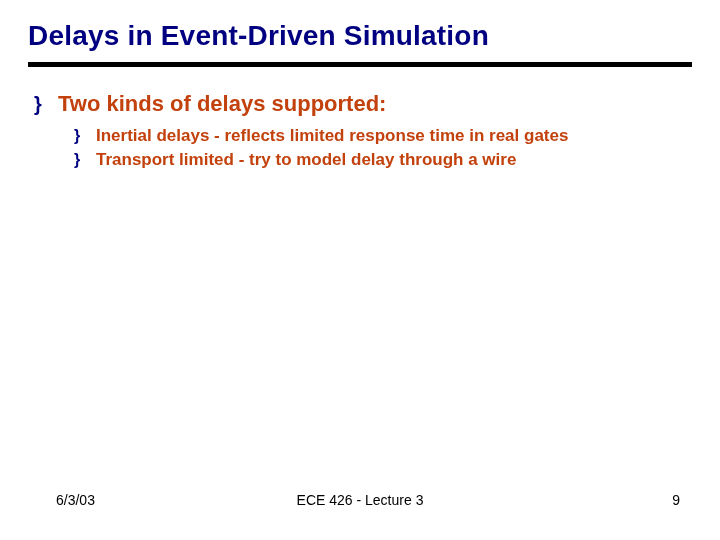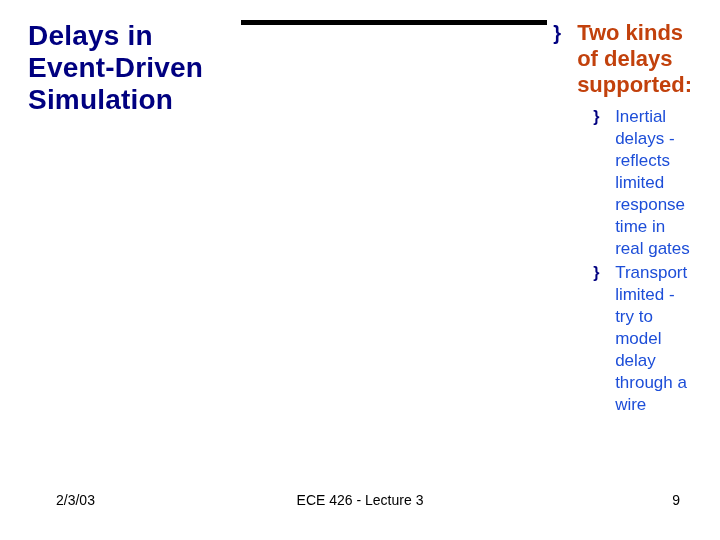--- a/index.html
+++ b/index.html
@@ -9,20 +9,21 @@
     background: #ffffff;
     font-family: Arial, Helvetica, sans-serif;
     position: relative;
     overflow: hidden;
   }
   .slide {
     width: 100%;
     height: 100%;
     padding: 20px 28px 0 28px;
     display: flex;
+    flex-direction: column;
   }
   .title {
     color: #000080;
     font-size: 28px;
     font-weight: bold;
     margin-bottom: 10px;
     letter-spacing: 0.2px;
   }
   .rule {
     height: 5px;
@@ -64,23 +65,23 @@
   }
   .l2 .bullet {
     color: #000080;
     font-size: 16px;
     line-height: 22px;
     width: 22px;
     flex-shrink: 0;
     font-weight: bold;
   }
   .l2 .text {
-    color: #1d4ed8;
+    color: #c2410c;
     font-size: 17px;
-    font-weight: normal;
+    font-weight: bold;
     line-height: 22px;
   }
   .footer {
     position: absolute;
     bottom: 32px;
     left: 0;
     width: 100%;
     padding: 0 40px 0 56px;
     display: flex;
     justify-content: space-between;
@@ -112,17 +113,17 @@
         <span class="text">Inertial delays - reflects limited response time in real gates</span>
       </div>
       <div class="l2">
         <span class="bullet">}</span>
         <span class="text">Transport limited - try to model delay through a wire</span>
       </div>
     </div>
   </div>
 
   <div class="footer">
-    <span>2/3/03</span>
+    <span>6/3/03</span>
     <span class="center">ECE 426 - Lecture 3</span>
     <span>9</span>
   </div>
 </div>
 
 </body></html>

